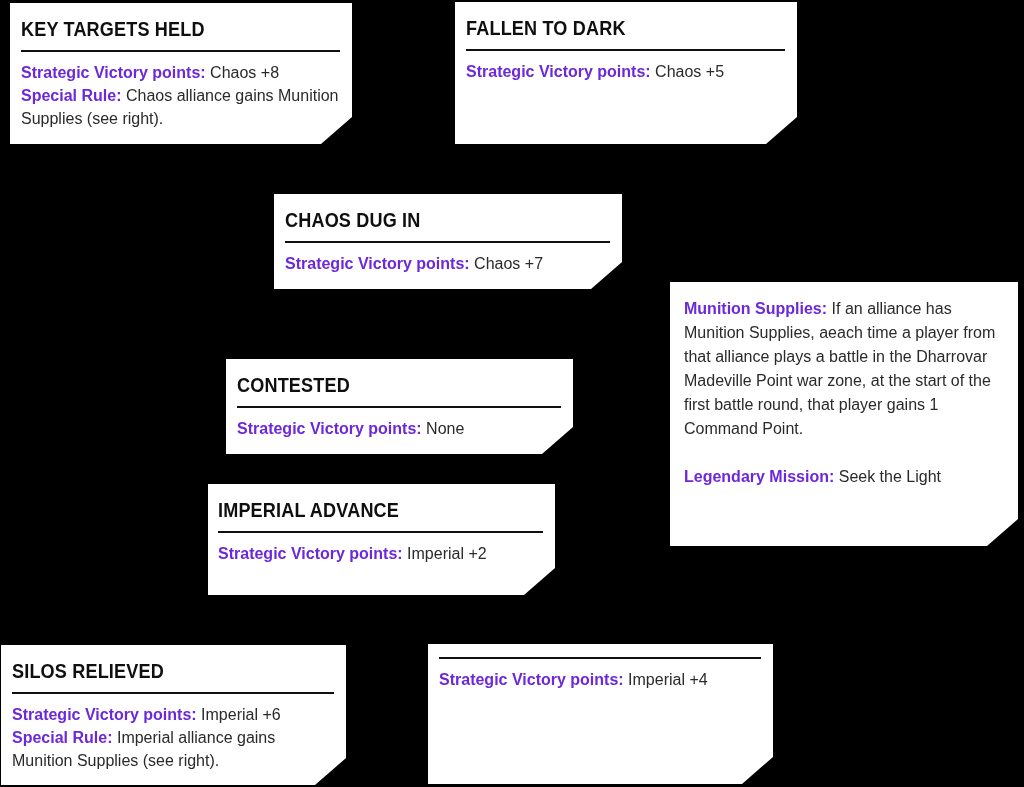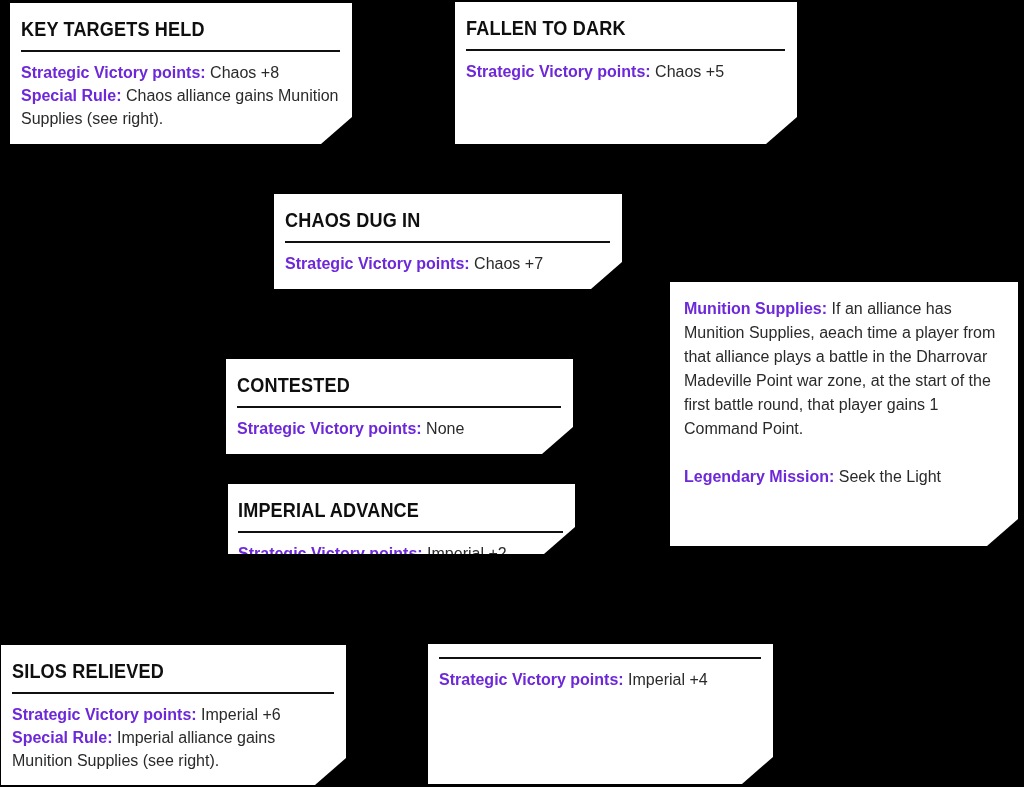--- a/index.html
+++ b/index.html
@@ -48,21 +48,21 @@
     line-height: 23px;
     color: #2a2a2a;
   }
   .line b { color: #6d28d9; }
 
   
   .c1 { left: 10px;  top: 3px;   width: 342px; height: 141px; }
   .c2 { left: 430px; top: 2px;   width: 342px; height: 142px; margin-left: 25px; }
   .c3 { left: 226px; top: 194px; width: 348px; height: 95px; margin-left: 48px;  }
   .c4 { left: 226px; top: 342px; width: 347px; height: 95px; margin-top: 17px;  }
-  .c5 { left: 228px; top: 484px; width: 347px; height: 70px; padding-left: 10px;  }
+  .c5 { left: 208px; top: 484px; width: 347px; height: 111px; padding-left: 10px;  }
   .c6 { left: 1px;   top: 645px; width: 345px; height: 140px; }
   .c7 { left: 428px; top: 644px; width: 345px; height: 140px; }
 
   .note {
     left: 670px; top: 282px; width: 348px; height: 264px;
     padding: 15px 3px 0 14px;
   }
   .note .line { line-height: 24px; }
   .note .gap { height: 24px; }
 </style>

